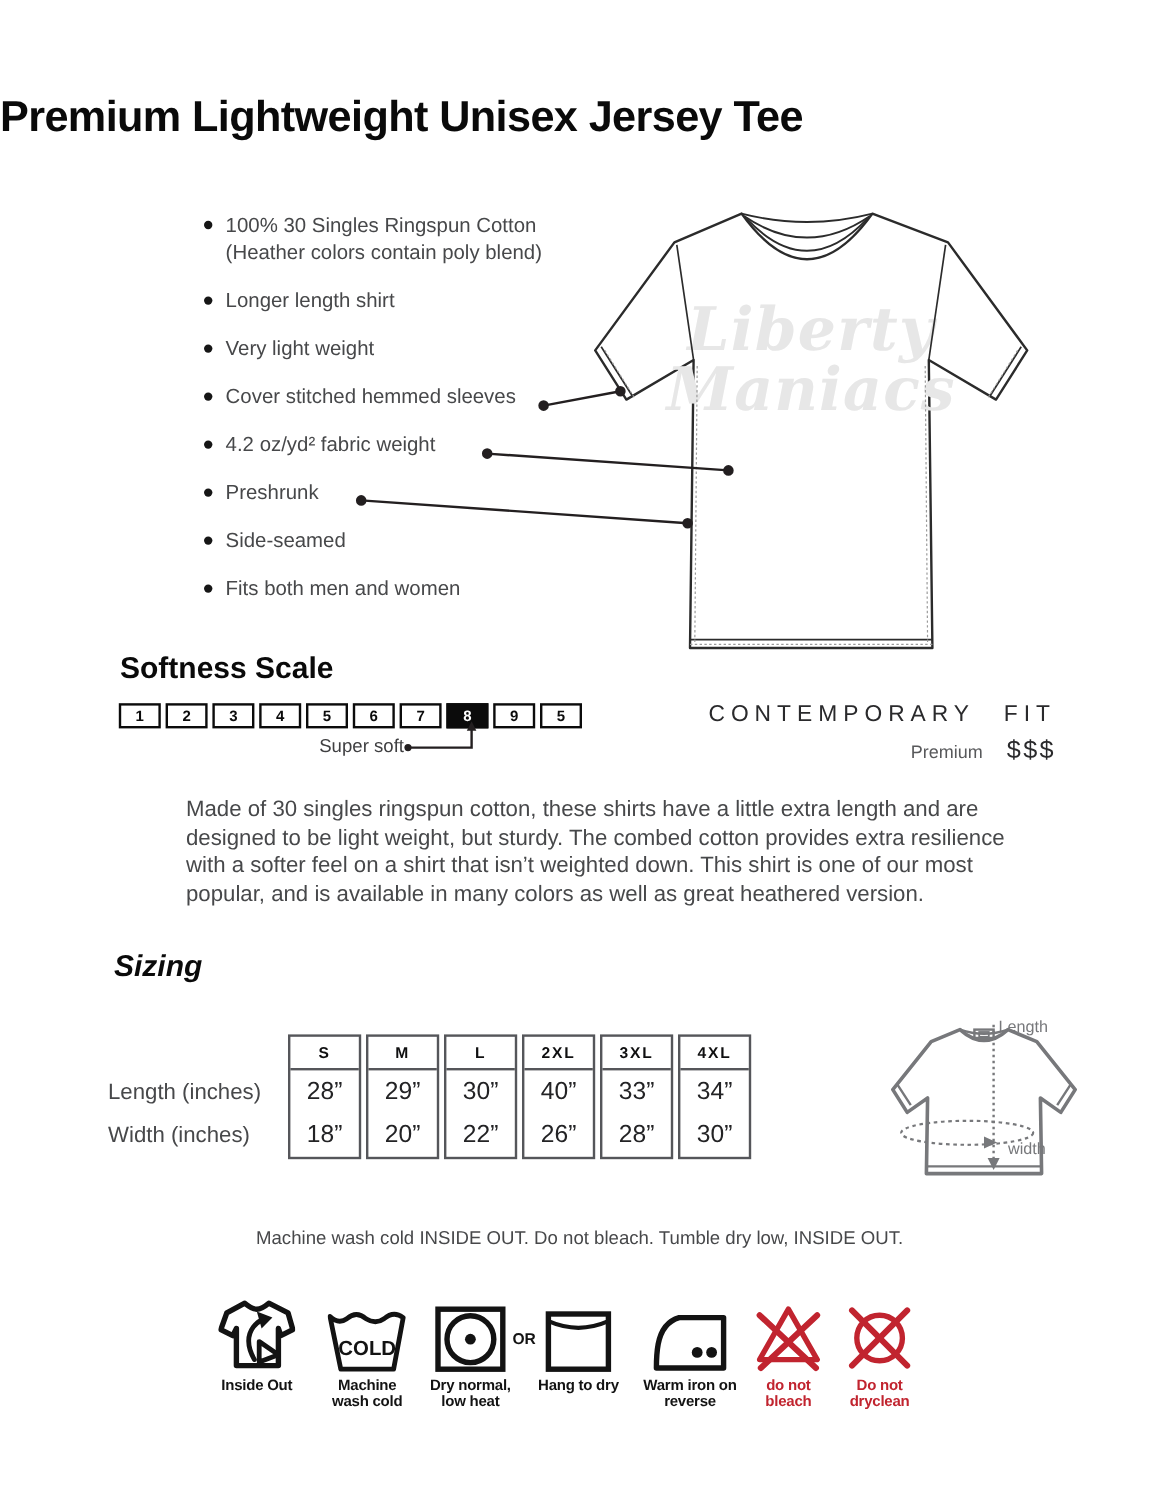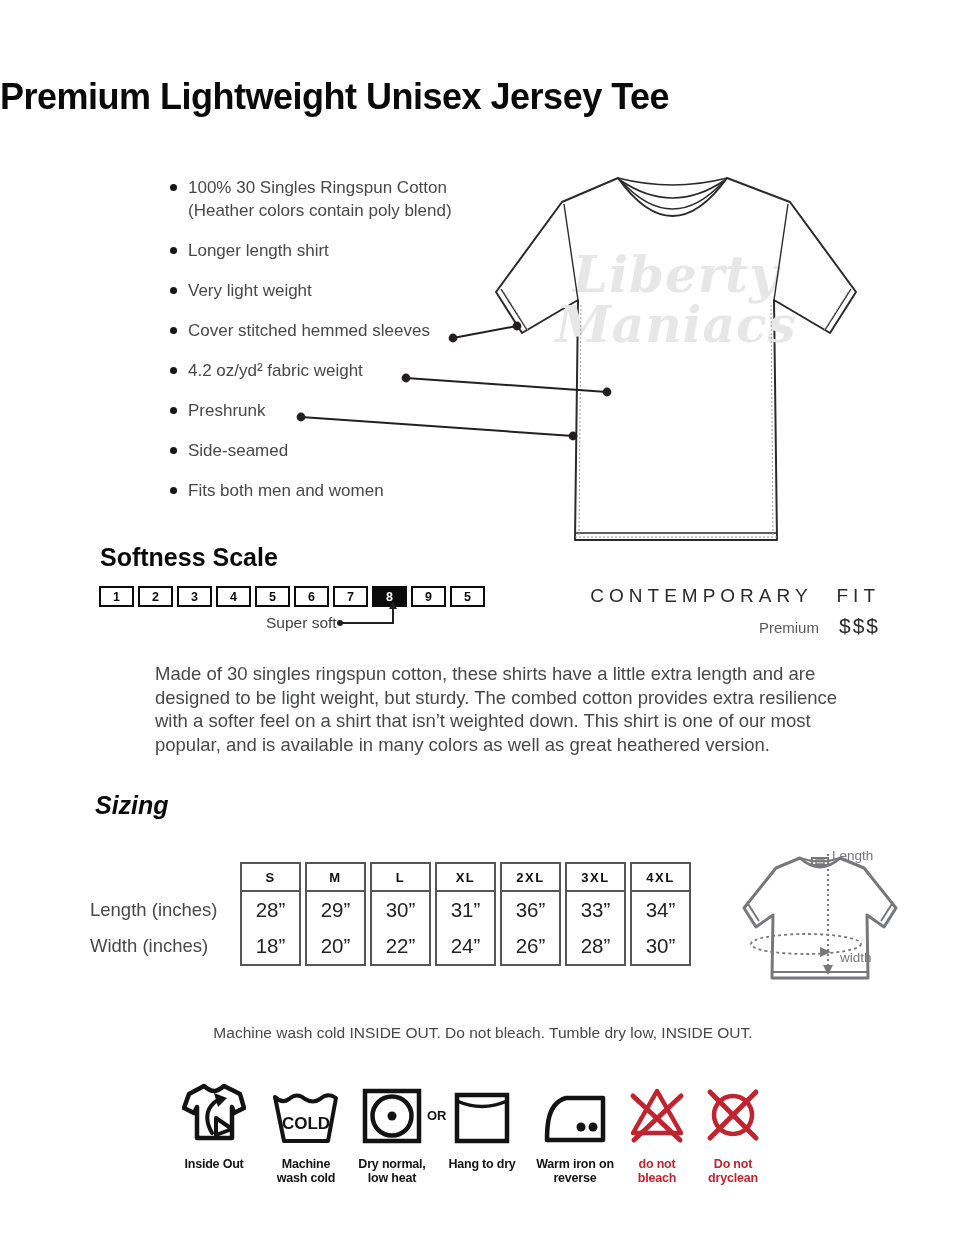--- a/index.html
+++ b/index.html
@@ -51,21 +51,21 @@
   .size-col .val { height:36px; display:flex; align-items:center; justify-content:center;
     font-size:20.5px; color:#232325; }
 
   .size-diagram { position:absolute; left:728px; top:838px; }
 
   .care-text { position:absolute; left:0; top:1024px; width:966px; text-align:center;
     font-size:15.5px; color:#47484a; }
 
   .care-item { position:absolute; top:1076px; display:flex; flex-direction:column; align-items:center; }
   .care-item .icon-wrap { height:68px; display:flex; align-items:flex-end; justify-content:center; }
-  .care-label { margin-top:14px; font-size:12.5px; font-weight:bold; line-height:13.5px;
+  .care-label { margin-top:4px; font-size:12.5px; font-weight:bold; line-height:13.5px;
     text-align:center; color:#131313; letter-spacing:-0.2px; }
   .care-label.red { color:#c1242f; }
   .or-label { position:absolute; left:427px; top:1108px; font-size:13px; font-weight:bold; color:#131313; }
 </style>
 </head>
 <body>
 
 <div id="page">
 
   <div class="page-title">Premium Lightweight Unisex Jersey Tee</div>
@@ -168,27 +168,22 @@
       <div class="hdr">M</div>
       <div class="val">29”</div>
       <div class="val">20”</div>
     </div>
     <div class="size-col">
       <div class="hdr">L</div>
       <div class="val">30”</div>
       <div class="val">22”</div>
     </div>
     <div class="size-col">
-      <div class="hdr">XL</div>
-      <div class="val">31”</div>
-      <div class="val">24”</div>
-    </div>
-    <div class="size-col">
       <div class="hdr">2XL</div>
-      <div class="val">36”</div>
+      <div class="val">40”</div>
       <div class="val">26”</div>
     </div>
     <div class="size-col">
       <div class="hdr">3XL</div>
       <div class="val">33”</div>
       <div class="val">28”</div>
     </div>
     <div class="size-col">
       <div class="hdr">4XL</div>
       <div class="val">34”</div>

